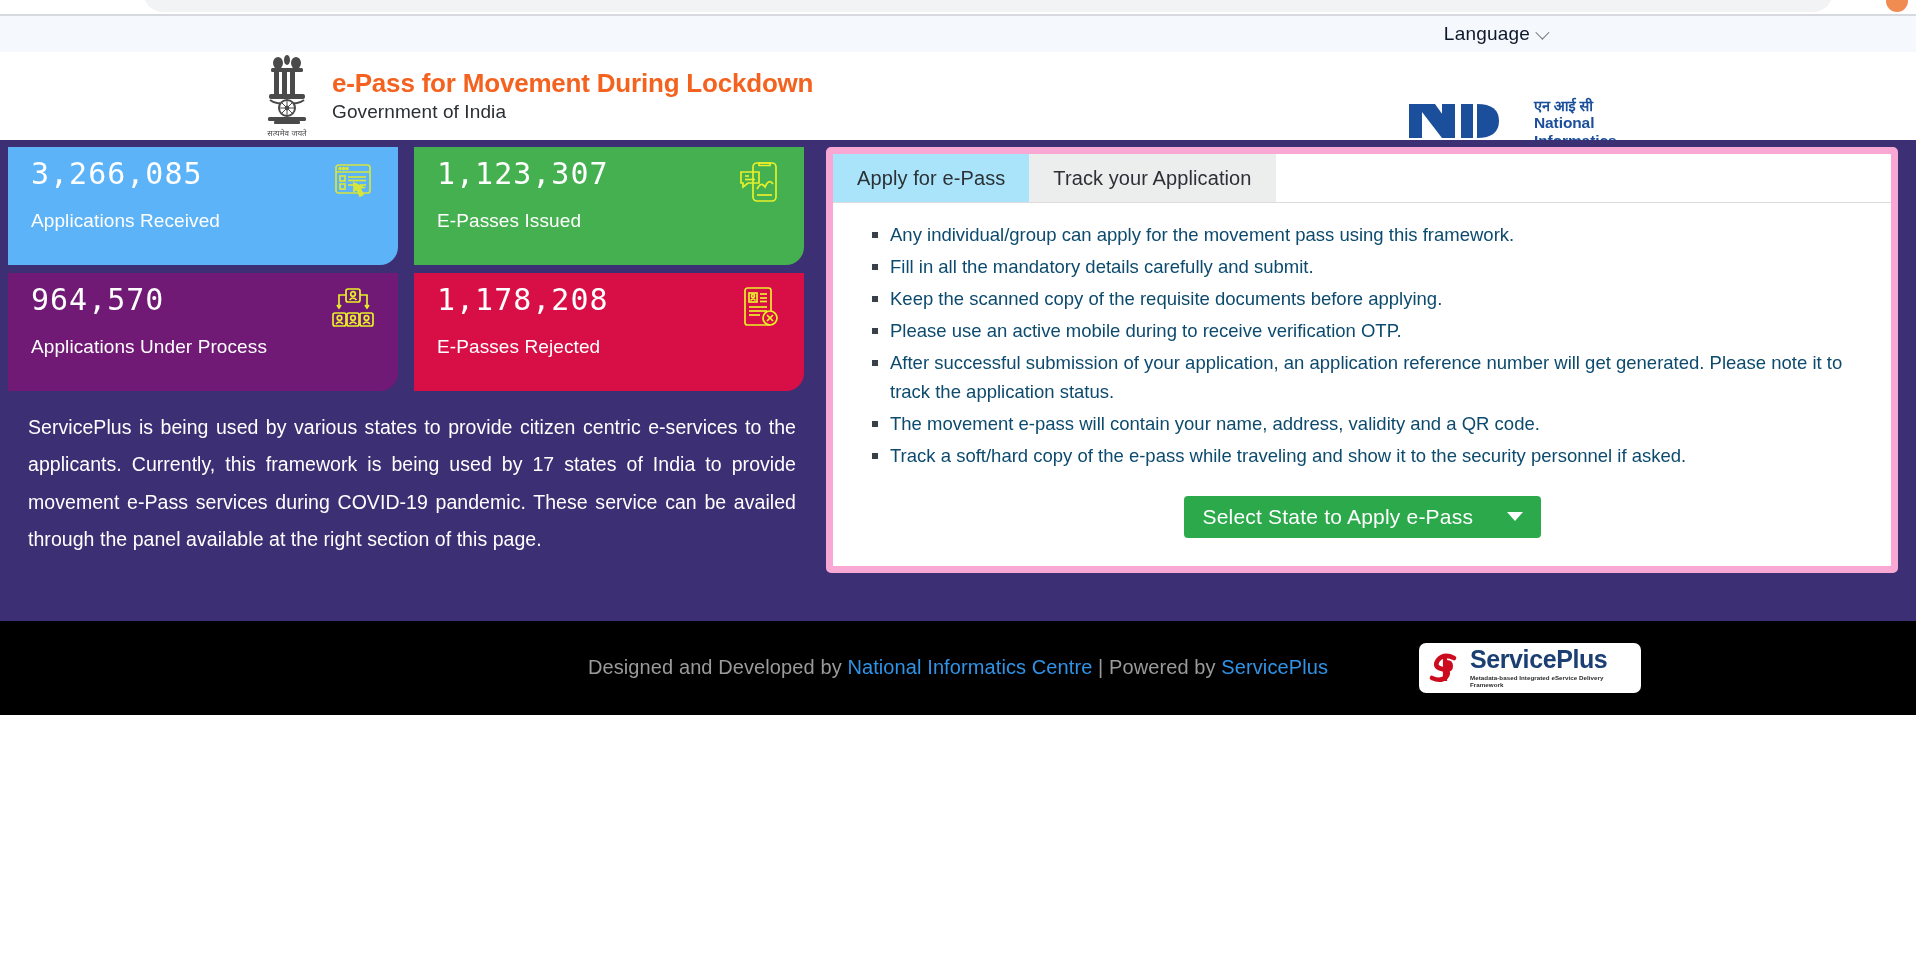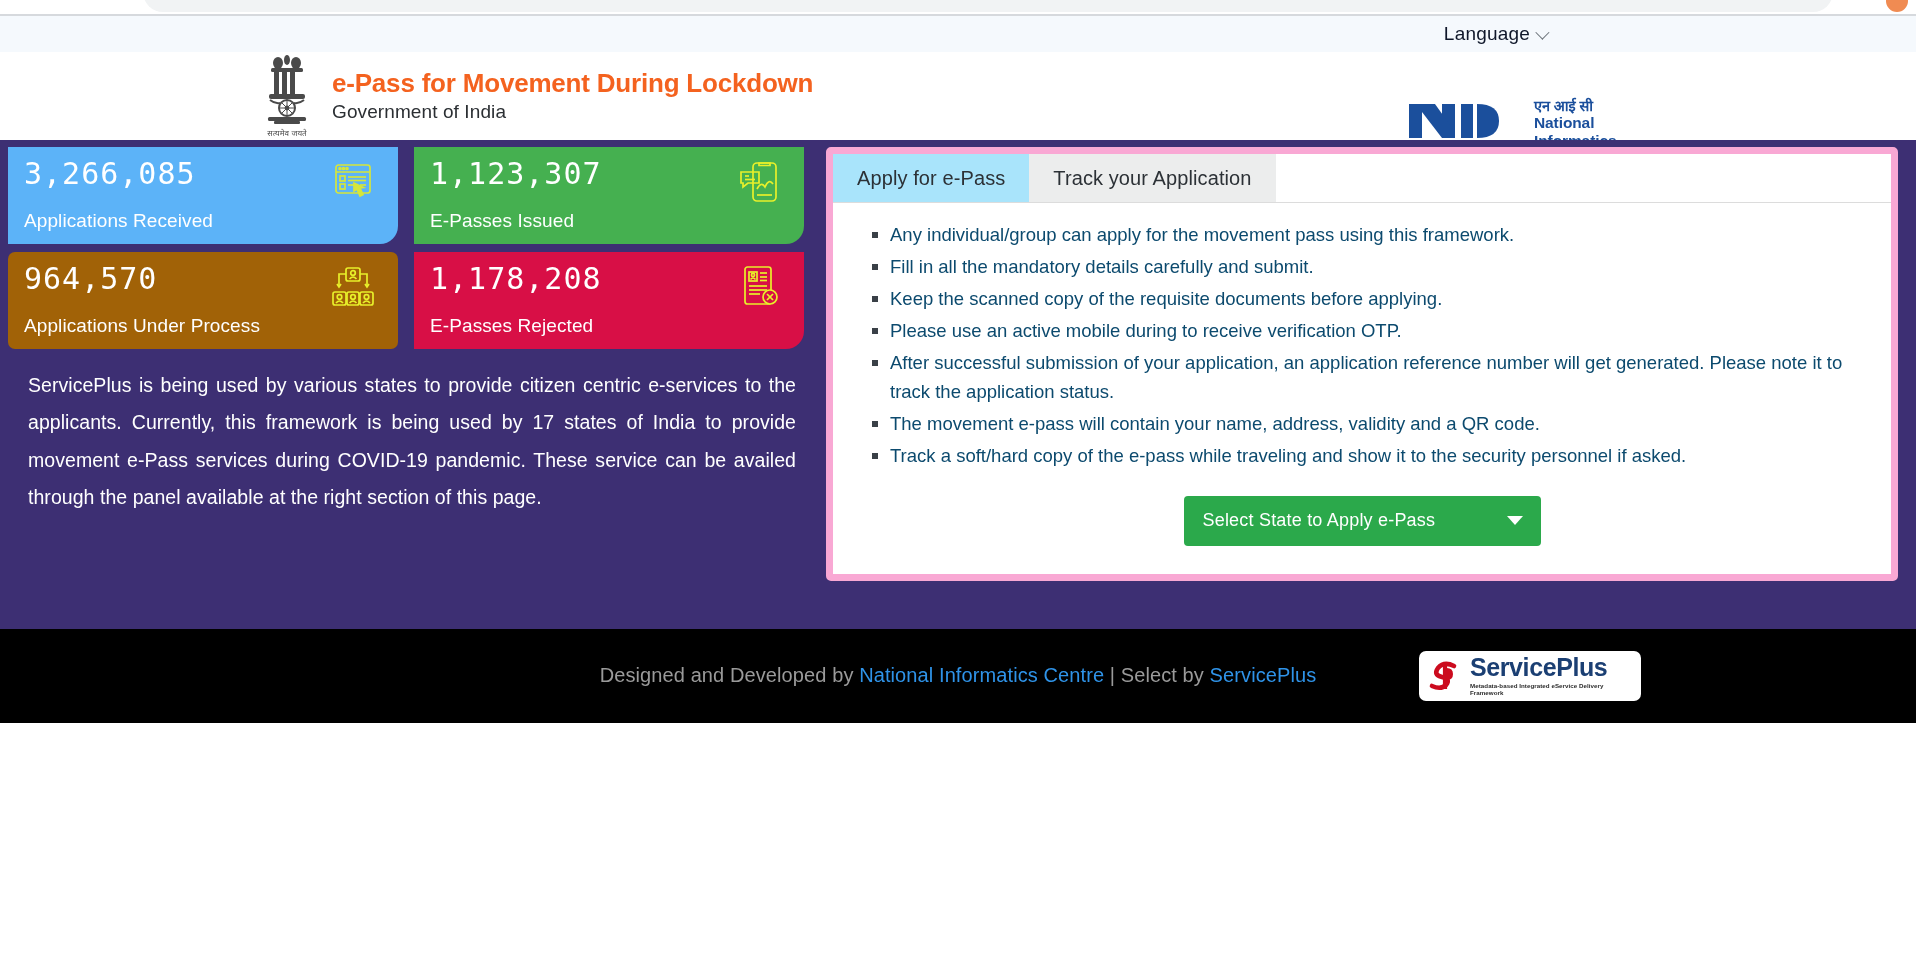--- a/index.html
+++ b/index.html
@@ -135,30 +135,30 @@
   }
 
   
   .left-col { width: 800px; flex: 0 0 800px; }
   .cards {
     display: grid;
     grid-template-columns: 390px 390px;
     gap: 8px 16px;
   }
   .stat-card {
-    height: 97px;
+    height: 118px;
     border-radius: 0 0 18px 0;
     position: relative;
-    padding: 12px 16px 0 16px;
+    padding: 12px 16px 0 23px;
     box-sizing: border-box;
     cursor: pointer;
   }
   .stat-card.c1 { background: #5cb3f8; }
   .stat-card.c2 { background: #45b050; }
-  .stat-card.c3 { background: #a16207; border-radius: 7px; }
+  .stat-card.c3 { background: #701a75; }
   .stat-card.c4 { background: #d80f46; }
   .stat-num {
     font-family: "DejaVu Sans Mono", monospace;
     font-size: 30px;
     color: #ffffff;
     letter-spacing: 1px;
     line-height: 1;
     font-weight: normal;
   }
   .stat-label {
@@ -237,25 +237,25 @@
 
   .btn-wrap {
     display: flex;
     justify-content: center;
     margin-top: 26px;
     margin-bottom: 18px;
   }
   .select-btn {
     background: #2ba94b;
     color: #ffffff;
-    font-size: 18px;
+    font-size: 21px;
     border: none;
     border-radius: 4px;
     width: 357px;
-    height: 50px;
+    height: 42px;
     display: flex;
     align-items: center;
     justify-content: space-between;
     padding: 0 18px 0 19px;
     box-sizing: border-box;
     cursor: pointer;
     letter-spacing: .2px;
     font-family: "Liberation Sans", sans-serif;
   }
   .caret {
@@ -506,21 +506,21 @@
           </div>
         </div>
       </div>
     </div>
 
   </div>
 </div>
 
 <div class="footer">
   <div class="footer-text">
-    <span>Designed and Developed by </span><a href="#">National Informatics Centre</a><span> | Select by </span><a href="#">ServicePlus</a>
+    <span>Designed and Developed by </span><a href="#">National Informatics Centre</a><span> | Powered by </span><a href="#">ServicePlus</a>
   </div>
 
   <div class="sp-badge">
     <svg class="sp-mark" viewBox="0 0 36 36">
       <path d="M26 8 q-10 -5 -16 2 q-5 7 4 9 q9 2 4 8 q-5 5 -14 1" fill="none" stroke="#cc0b1e" stroke-width="4.6" stroke-linecap="round"></path>
       <path d="M17 5 v26" stroke="#cc0b1e" stroke-width="4.2"></path>
       <path d="M17 10 q8 -1 8 6 q0 7 -8 6 z" fill="#cc0b1e"></path>
     </svg>
     <div>
       <div class="sp-name">ServicePlus</div>

